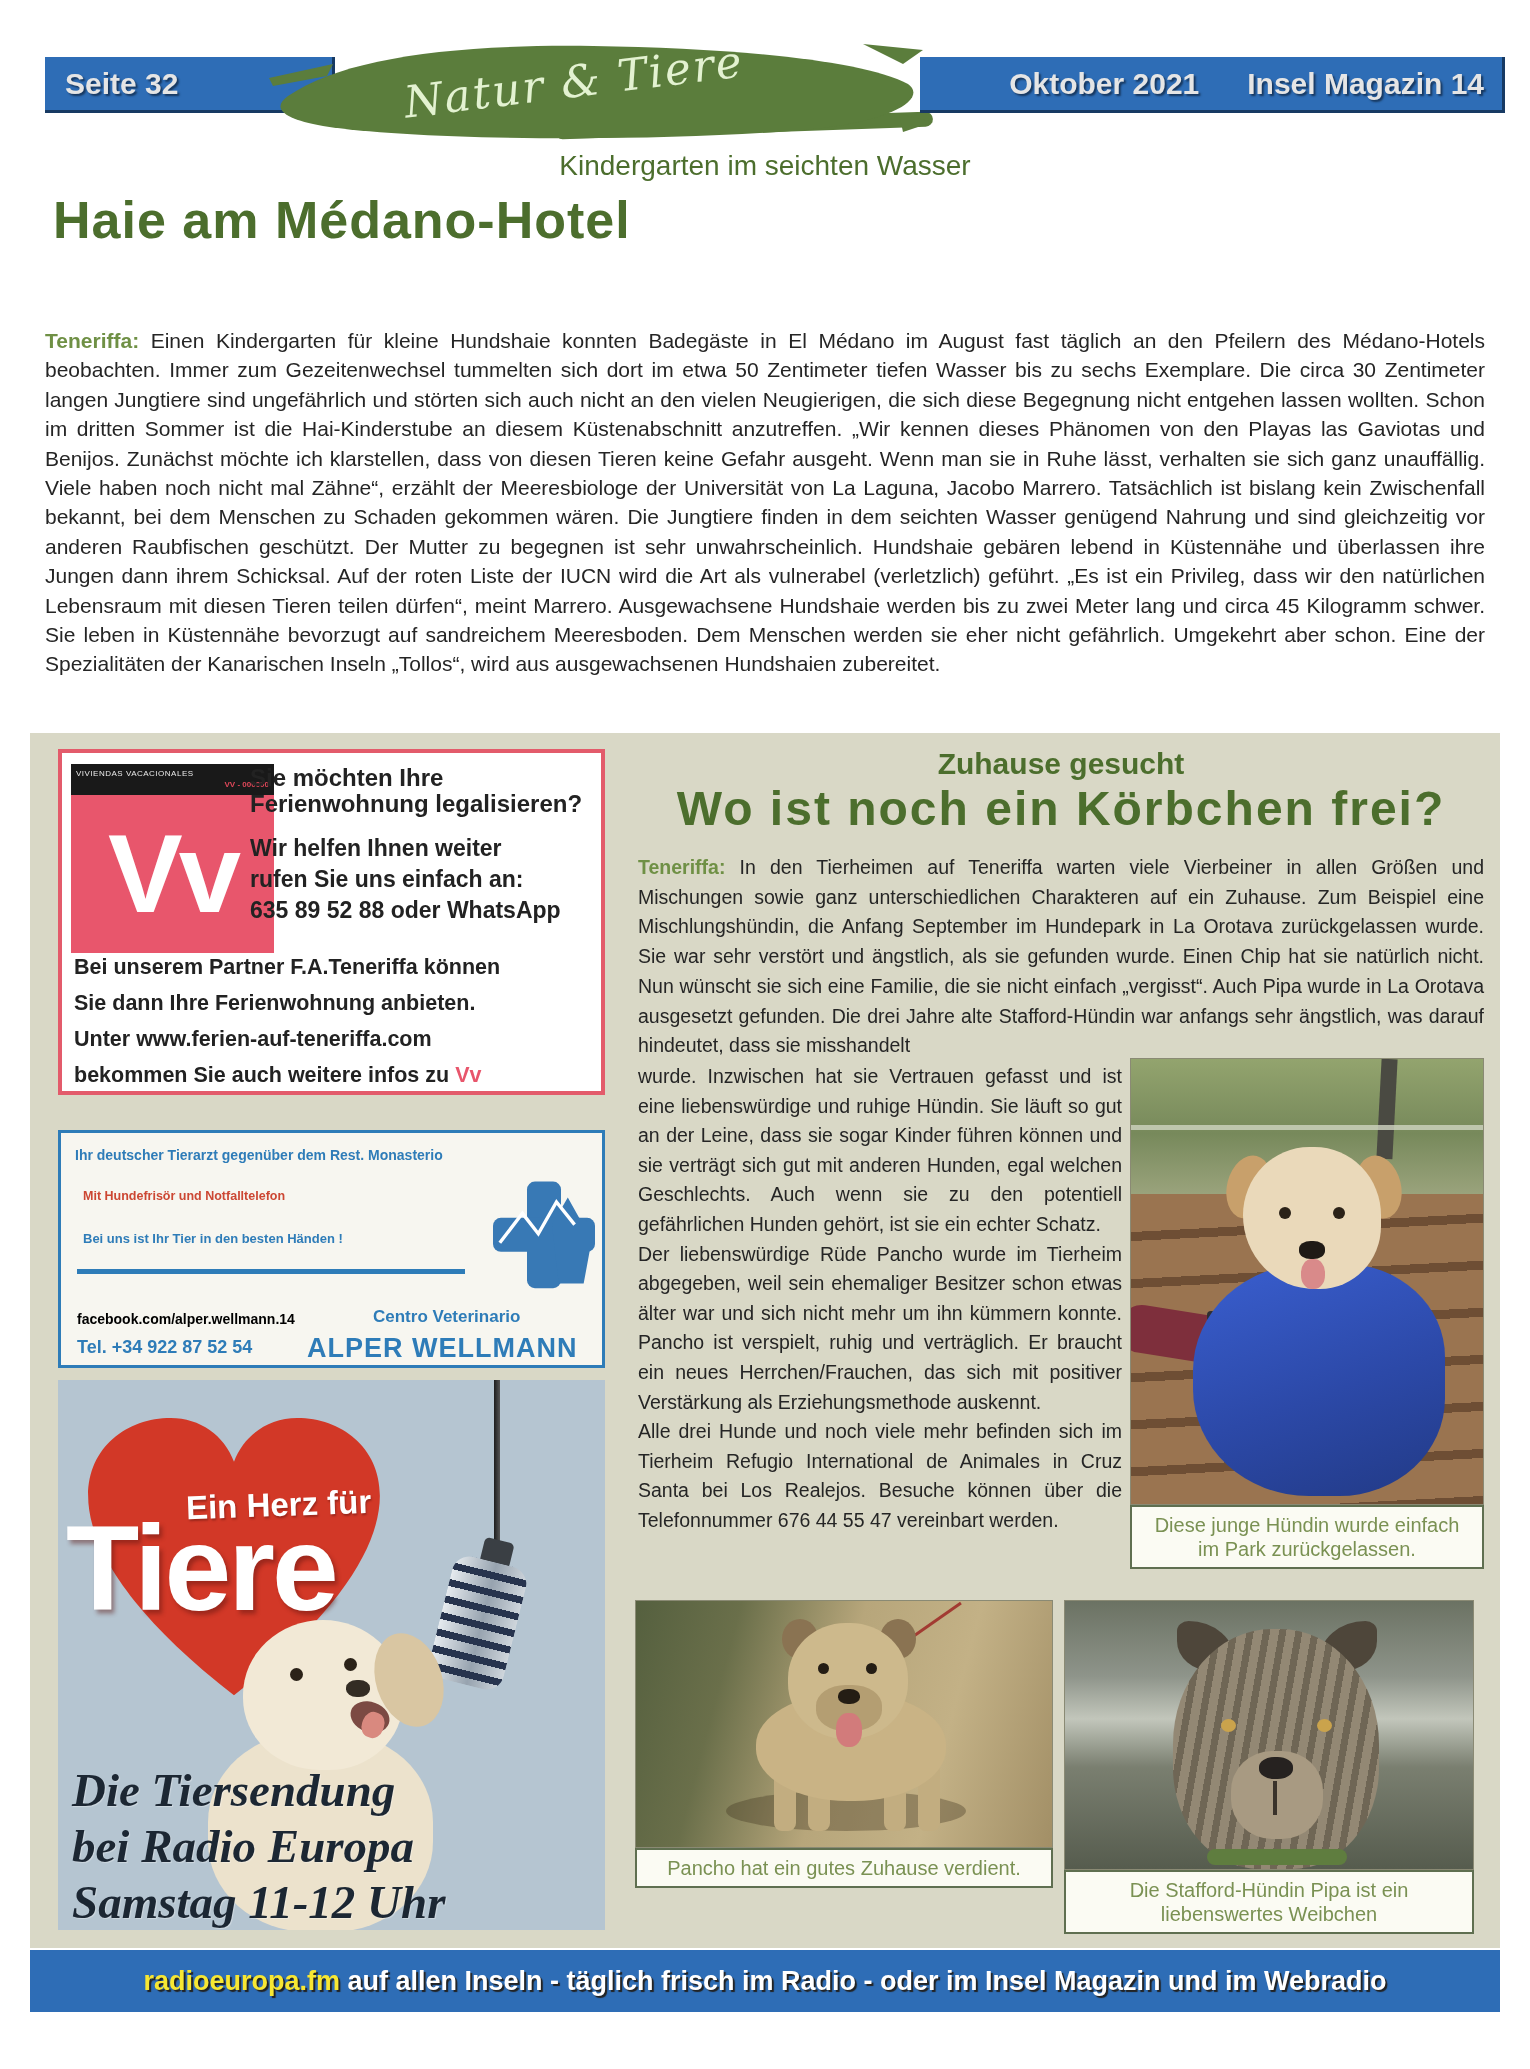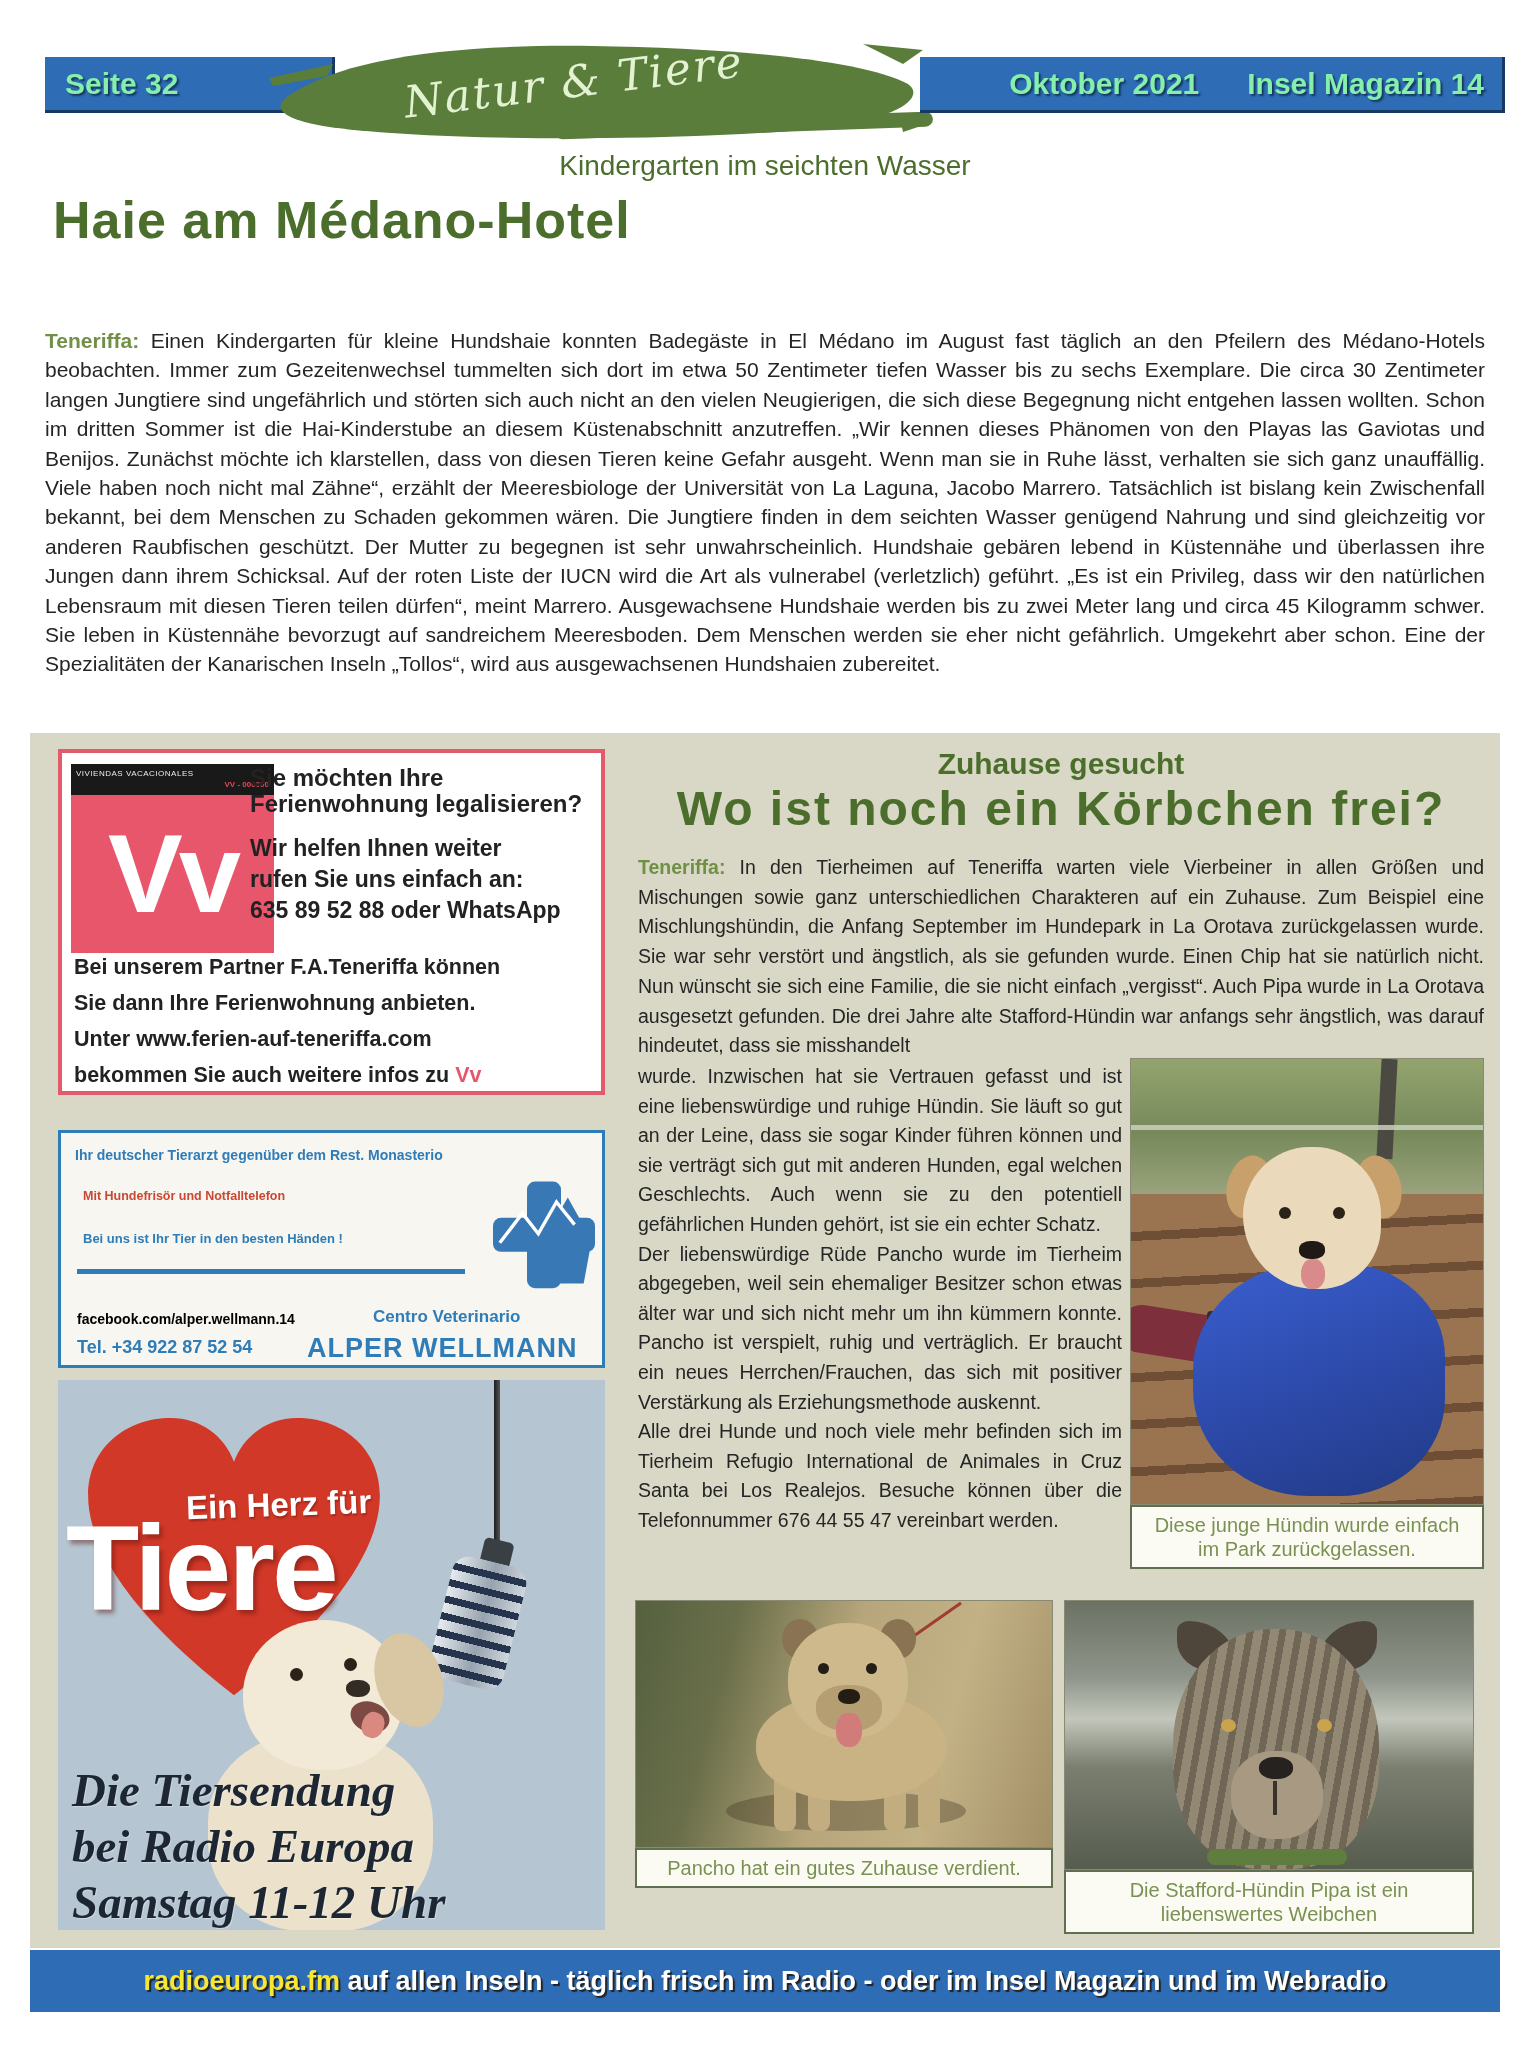--- a/index.html
+++ b/index.html
@@ -2,21 +2,21 @@
 <html lang="de"><head>
 <meta charset="utf-8">
 <style>
   html,body{margin:0;padding:0;background:#ffffff;}
   .page{position:relative;width:1530px;height:2069px;background:#ffffff;overflow:hidden;
         font-family:"Liberation Sans","DejaVu Sans",sans-serif;color:#262626;}
 
   
   .hdr-bar{position:absolute;top:57px;height:56px;background:#2e6db6;
            border-right:3px solid #173a63;border-bottom:3px solid #173a63;box-sizing:border-box;
-           display:flex;align-items:center;color:#86efac;font-weight:bold;font-size:30px;
+           display:flex;align-items:center;color:#e5e5e5;font-weight:bold;font-size:30px;
            text-shadow:2px 2px 2px #17375e;z-index:1;}
   .hdr-left{left:45px;width:290px;padding-left:20px;}
   .hdr-right{left:920px;width:585px;justify-content:flex-end;gap:48px;padding-right:18px;}
   .brush{position:absolute;left:263px;top:34px;width:672px;height:112px;z-index:2;}
   .brush svg{position:absolute;left:0;top:0;width:100%;height:100%;}
   .brush-text{position:absolute;left:140px;top:22px;font-family:"DejaVu Serif",serif;font-style:italic;
               font-size:44px;color:#e3f2d1;transform:rotate(-7deg);letter-spacing:2px;white-space:nowrap;}
   .brush-under{position:absolute;left:555px;top:118px;width:378px;height:15px;background:#5b7d3c;
                border-radius:8px;transform:rotate(-2deg);z-index:0;}
 

